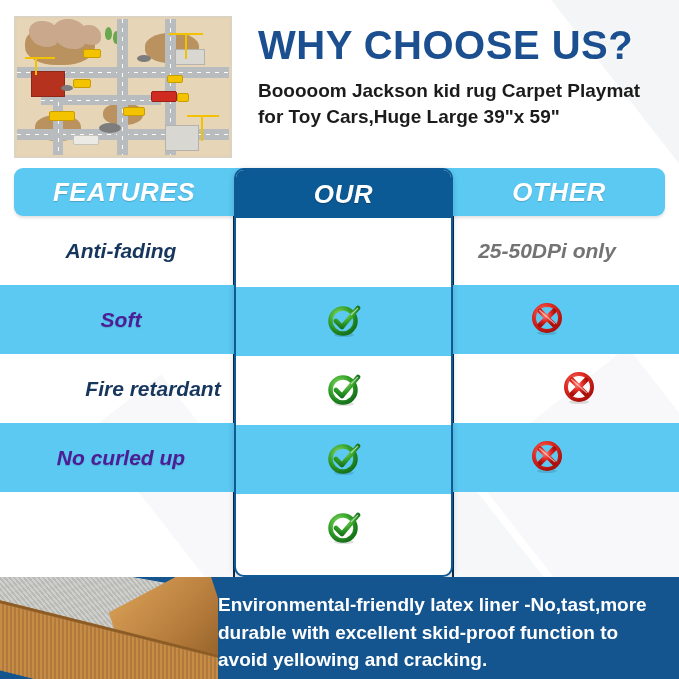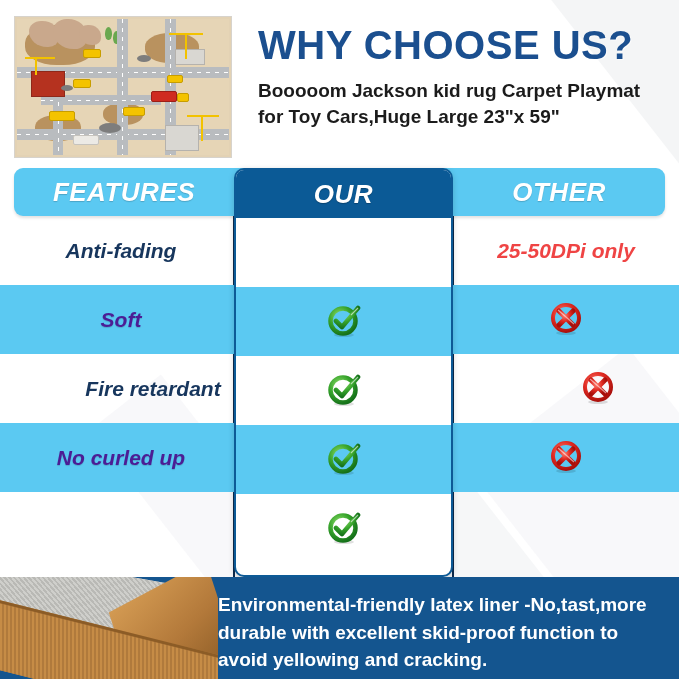--- a/index.html
+++ b/index.html
@@ -91,21 +91,21 @@
 
   
   .row{ position:absolute; left:0; width:679px; height:69px; }
   .row.white{ background:transparent; }
   .row.blue{ background:#5bc9f2; }
   .row .cell{
     position:absolute; top:0; height:69px; line-height:69px;
     text-align:center; font-size:21px; font-weight:bold;
   }
   .cell.feature{ left:8px;  width:226px; color:#17365d; }
-  .cell.other{   left:453px; width:226px; color:#ef4444; }
+  .cell.other{   left:434px; width:226px; color:#737373; }
   .row.blue .cell.feature{ color:#4c1d95; text-shadow:0 1px 1px rgba(0,0,0,.15); }
 
   
   .divider{
     position:absolute; width:2px; background:#0d2b4e;
   }
   #div-left{  left:233px; }
   #div-right{ left:452px; }
 
   
@@ -225,21 +225,21 @@
         <div class="veh white" style="left:56px;top:116px;width:26px;height:10px;"></div>
         <div class="veh" style="left:106px;top:88px;width:22px;height:9px;"></div>
 
         <div class="gravel" style="left:82px; top:104px;width:22px;height:10px;"></div>
         <div class="gravel" style="left:44px; top:66px; width:12px;height:6px;"></div>
         <div class="gravel" style="left:120px;top:36px; width:14px;height:7px;"></div>
       </div>
     </div>
 
     <div id="title">WHY CHOOSE US?</div>
-    <div id="subtitle">Booooom Jackson kid rug Carpet Playmat for Toy Cars,Huge Large 23"x 59"</div>
+    <div id="subtitle">Booooom Jackson kid rug Carpet Playmat for Toy Cars,Huge Large 39"x 59"</div>
   </div>
 
   <div id="table">
 
     <div id="header-bar"></div>
     <div class="hdr-label" id="hdr-features">FEATURES</div>
     <div class="hdr-label" id="hdr-other">OTHER</div>
 
     <div class="row white" style="top:48px;">
       <div class="cell feature">Anti-fading</div>

